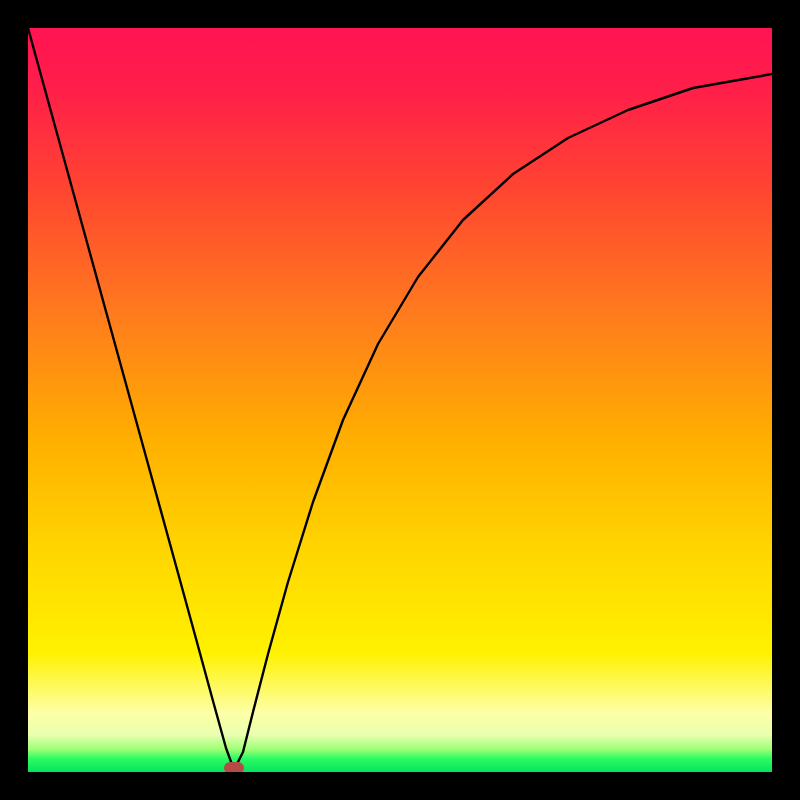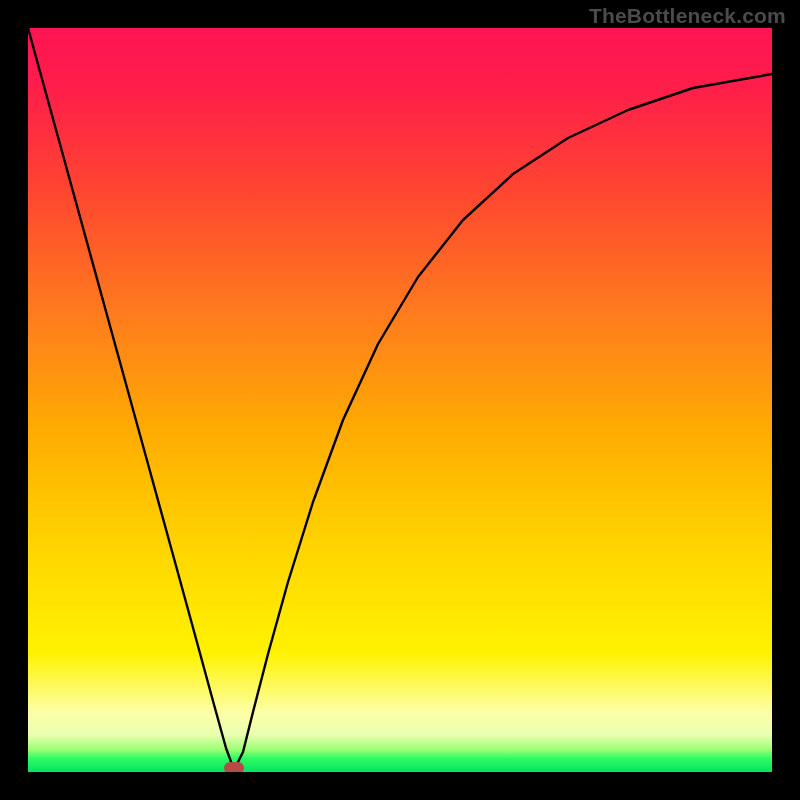--- a/index.html
+++ b/index.html
@@ -84,14 +84,13 @@
   <div class="plot-area">
     <div class="gradient"></div>
 
     <svg class="curve" viewBox="0 0 744 744" preserveAspectRatio="none">
       <path id="curve-path" fill="none" stroke="#000" stroke-width="2.4" stroke-linejoin="round" stroke-linecap="round" d="M0 0 L30 109 L60 218 L90 327 L120 436 L150 545 L170 618 L185 673 L198 720 L206 742 L215 724 L225 684 L240 626 L260 554 L285 474 L315 392 L350 316 L390 249 L435 192 L485 146 L540 110 L600 82 L665 60 L744 46"></path>
     </svg>
 
     <div class="marker" id="opt-marker" style="left: 206px; top: 740px; background: rgb(182, 74, 69);"></div>
   </div>
 
-  <div class="watermark">TheBottleneck.com</div>
 </div>
 
 </body></html>

